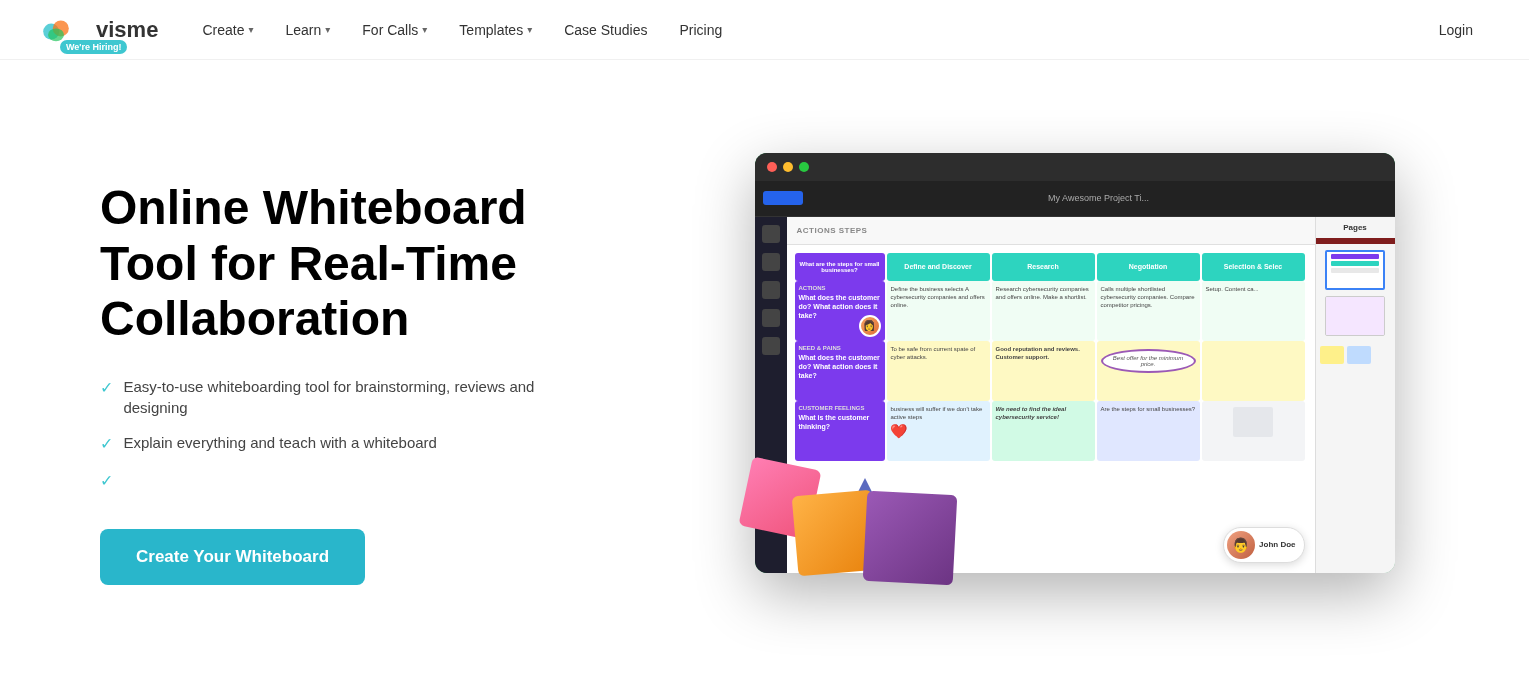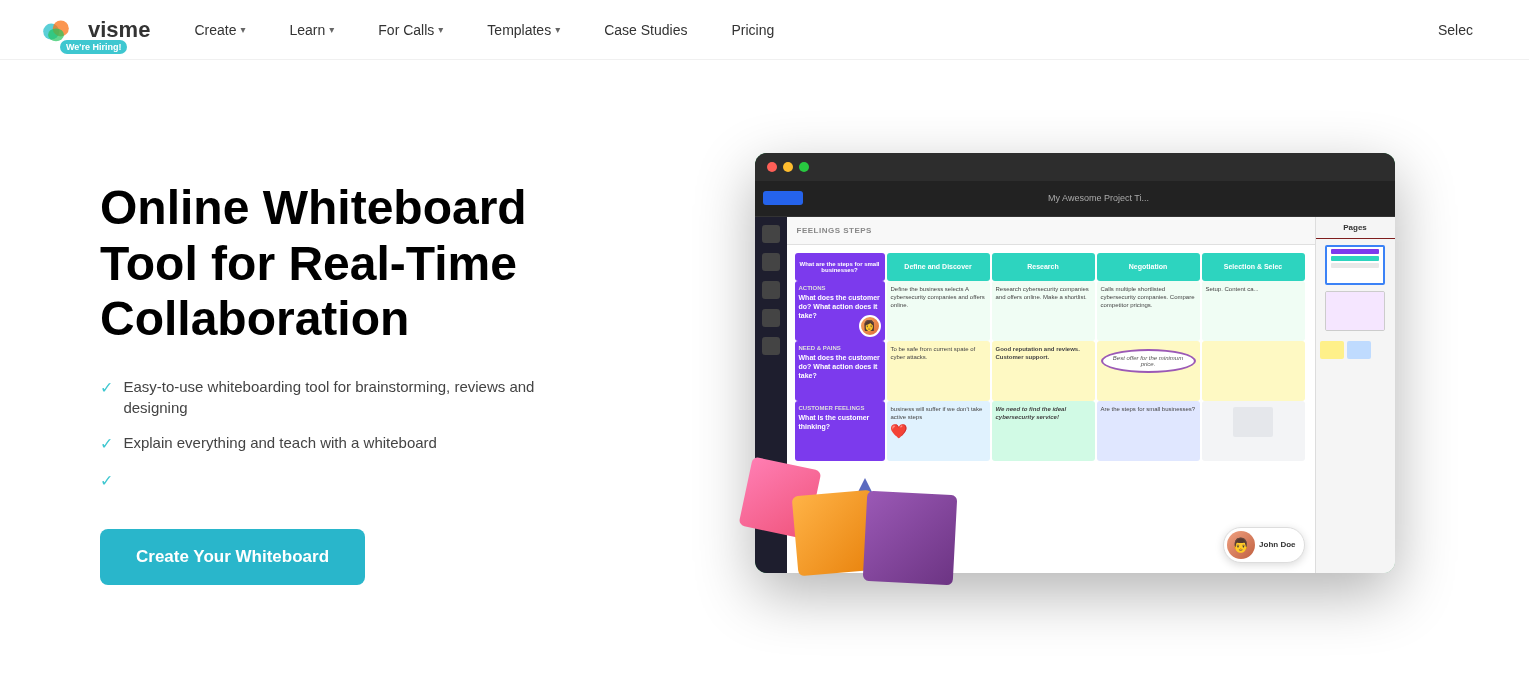--- a/index.html
+++ b/index.html
@@ -11,21 +11,21 @@
       padding: 0 40px; height: 60px;
       border-bottom: 1px solid #f0f0f0;
       position: relative; z-index: 10; background: #fff;
     }
     .logo-area { display: flex; align-items: center; gap: 8px; margin-right: 30px; }
     .hiring-badge {
       background: #3ec7d0; color: #fff; font-size: 9px; font-weight: 600;
       padding: 2px 6px; border-radius: 10px; position: absolute; bottom: -8px; left: 20px;
       white-space: nowrap;
     }
-    .nav-links { display: flex; align-items: center; gap: 16px; }
+    .nav-links { display: flex; align-items: center; gap: 4px; }
     .nav-link {
       display: flex; align-items: center; gap: 4px;
       padding: 8px 14px; color: #333; font-size: 14px; font-weight: 500;
       cursor: pointer; border-radius: 4px; text-decoration: none;
       transition: background .15s;
     }
     .nav-link .chevron { font-size: 10px; color: #666; }
     .nav-spacer { flex: 1; }
     .nav-login { color: #333; font-size: 14px; font-weight: 500; padding: 8px 16px; cursor: pointer; }
     .nav-signup {
@@ -139,21 +139,21 @@
     .wb-header {
       height: 28px; background: #f8f8f8; display: flex; align-items: center;
       padding: 0 10px; border-bottom: 1px solid #e0e0e0; gap: 8px;
     }
     .pages-panel {
       position: absolute; right: 0; top: 0; width: 80px; height: 100%;
       background: #f5f5f5; border-left: 1px solid #ddd; overflow: hidden;
     }
     .pages-title {
       font-size: 8px; font-weight: 700; color: #333; padding: 6px;
-      border-bottom: 1px solid #7f1d1d; text-align: center;
+      border-bottom: 6px solid #7f1d1d; text-align: center;
     }
     .page-thumb {
       width: 60px; height: 40px; margin: 6px auto; background: #fff;
       border: 1px solid #ccc; border-radius: 2px; overflow: hidden;
     }
     .page-thumb-active { border: 2px solid #3b82f6; }
     .page-thumb-mini { background: #e8e8e8; height: 5px; margin: 2px 4px; border-radius: 1px; }
 
     
     .wb-grid {
@@ -198,21 +198,21 @@
       width: 0; height: 0;
       border-top: 8px solid transparent;
       border-bottom: 8px solid transparent;
       border-right: 14px solid #4488ff;
       transform: rotate(30deg);
       z-index: 5;
     }
 
     
     .visme-logo {
-      display: flex; gap: 16px; position: relative;
+      display: flex; gap: 24px; position: relative;
     }
     .visme-logo-icon {
       width: 32px; height: 32px;
     }
     .visme-logo-text {
       font-size: 22px; font-weight: 700; color: #333;
     }
   </style>
 </head>
 <body>
@@ -250,21 +250,21 @@
     <a class="nav-link">
       <span>Case Studies</span>
     </a>
     <a class="nav-link">
       <span>Pricing</span>
     </a>
   </div>
 
   <div class="nav-spacer"></div>
 
-  <span class="nav-login">Selec</span>
+  <span class="nav-login">Login</span>
 </nav>
 
 <section class="hero">
 
   <div class="hero-left">
     <h1 class="hero-title">Online Whiteboard Tool for Real-Time Collaboration</h1>
 
     <ul class="hero-features">
       <li>
         <span class="check-icon">✓</span>
@@ -306,21 +306,21 @@
           <div class="mac-sidebar">
             <div class="mac-sidebar-dot"></div>
             <div class="mac-sidebar-dot"></div>
             <div class="mac-sidebar-dot"></div>
             <div class="mac-sidebar-dot"></div>
             <div class="mac-sidebar-dot"></div>
           </div>
 
           <div class="mac-main">
             <div class="wb-header">
-              <span style="font-size:8px;color:#888;font-weight:600;letter-spacing:.5px;">FEELINGS STEPS</span>
+              <span style="font-size:8px;color:#888;font-weight:600;letter-spacing:.5px;">ACTIONS STEPS</span>
             </div>
 
             <div class="wb-grid">
 
               <div class="grid-row">
                 <div class="grid-header-cell" style="background:#7c3aed;max-width:90px;font-size:7px;">
                   <span style="color:#fff;font-size:6px;">What are the steps for small businesses?</span>
                 </div>
                 <div class="grid-header-cell" style="background:#2dd4bf;">
                   <span>Define and Discover</span>

